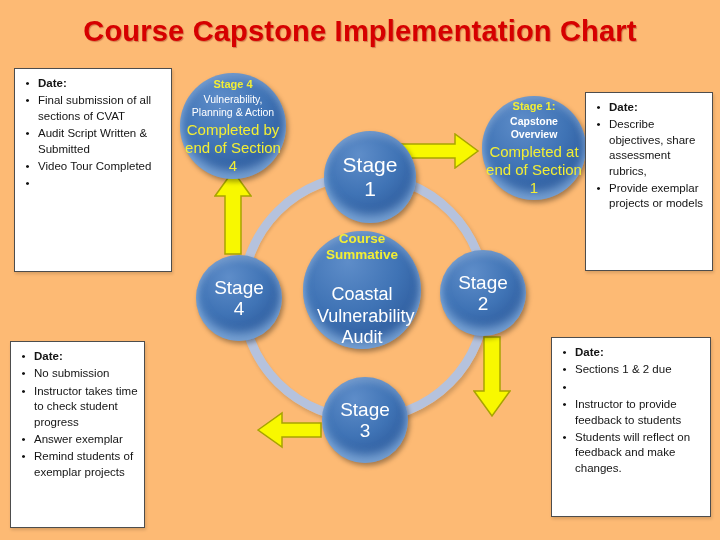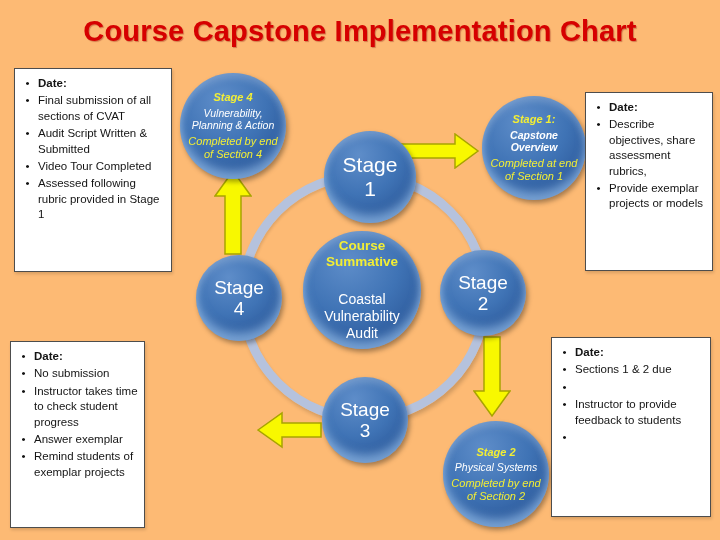--- a/index.html
+++ b/index.html
@@ -27,30 +27,30 @@
     display:flex;flex-direction:column;align-items:center;justify-content:center;
     text-align:center;color:#fff;z-index:3;
   }
   .stage-circle{width:86px;height:86px;font-size:19px;line-height:1.12;}
   #stage1{left:324px;top:131px;width:92px;height:92px;font-size:21px;}
   #stage2{left:440px;top:250px;}
   #stage3{left:322px;top:377px;}
   #stage4{left:196px;top:255px;}
   .center-circle{left:303px;top:231px;width:118px;height:118px;gap:13px;}
   .center-title{color:#f2ee35;font-weight:bold;font-size:13.5px;line-height:1.2;}
-  .center-sub{color:#ffffff;font-size:14px;line-height:1.2;margin-top:8px;width:90px;}
-  
-  .callout{padding:4px;box-sizing:border-box;font-style:italic;}
+  .center-sub{color:#ffffff;font-size:18px;line-height:1.2;margin-top:8px;width:90px;}
+  
+  .callout{padding:4px;box-sizing:border-box;}
   #callout4{left:180px;top:73px;width:106px;height:106px;}
   #callout1{left:482px;top:96px;width:104px;height:104px;}
   #callout2{left:443px;top:421px;width:106px;height:106px;}
   #callout3{left:148px;top:385px;width:114px;height:114px;}
   .c-title{color:#f2ee35;font-weight:bold;font-size:11px;line-height:1.15;}
   .c-sub{color:#ffffff;font-size:10.5px;line-height:1.18;margin-top:3px;}
-  .c-note{color:#f2ee35;font-size:11px;line-height:1.18;margin-top:3px;}
+  .c-note{color:#f2ee35;font-size:15px;line-height:1.18;margin-top:3px;}
   #callout1 .c-sub{font-weight:bold;}
   
   .arrow{position:absolute;z-index:2;}
   #arrow-right{left:399px;top:133px;}
   #arrow-down{left:473px;top:336px;}
   #arrow-up{left:214px;top:169px;}
   #arrow-left{left:256px;top:411px;}
   
   .textbox{
     position:absolute;background:#fff;border:1.6px solid #4d4d4d;
@@ -114,46 +114,40 @@
   <div id="callout4" class="circle callout">
     <div class="c-title">Stage 4</div>
     <div class="c-sub">Vulnerability, Planning &amp; Action</div>
     <div class="c-note">Completed by end of Section 4</div>
   </div>
   <div id="callout1" class="circle callout">
     <div class="c-title">Stage 1:</div>
     <div class="c-sub">Capstone Overview</div>
     <div class="c-note">Completed at end of Section 1</div>
   </div>
-  <div id="callout2" class="circle callout">
-    <div class="c-title">Stage 2</div>
-    <div class="c-sub">Physical Systems</div>
-    <div class="c-note">Completed by end of Section 2</div>
-  </div>
 
   <div id="box-top-left" class="textbox">
       <div class="bullet-item">
         <span class="bullet">•</span>
         <span class="bullet-text">Date:</span>
       </div>
       <div class="bullet-item">
         <span class="bullet">•</span>
         <span class="bullet-text">Final submission of all sections of CVAT</span>
       </div>
       <div class="bullet-item">
         <span class="bullet">•</span>
         <span class="bullet-text">Audit Script Written &amp; Submitted</span>
       </div>
       <div class="bullet-item">
         <span class="bullet">•</span>
         <span class="bullet-text">Video Tour Completed</span>
       </div>
       <div class="bullet-item">
         <span class="bullet">•</span>
-        <span class="bullet-text">Assessed following rubric provided in Stage 1</span>
       </div>
     </div>
   <div id="box-top-right" class="textbox">
       <div class="bullet-item">
         <span class="bullet">•</span>
         <span class="bullet-text">Date:</span>
       </div>
       <div class="bullet-item">
         <span class="bullet">•</span>
         <span class="bullet-text">Describe objectives, share assessment rubrics,</span>
@@ -196,16 +190,17 @@
       </div>
       <div class="bullet-item">
         <span class="bullet">•</span>
       </div>
       <div class="bullet-item">
         <span class="bullet">•</span>
         <span class="bullet-text">Instructor to provide feedback to students</span>
       </div>
       <div class="bullet-item">
         <span class="bullet">•</span>
+        <span class="bullet-text">Students will reflect on feedback and make changes.</span>
       </div>
     </div>
 
 </div>
 
 </body></html>

